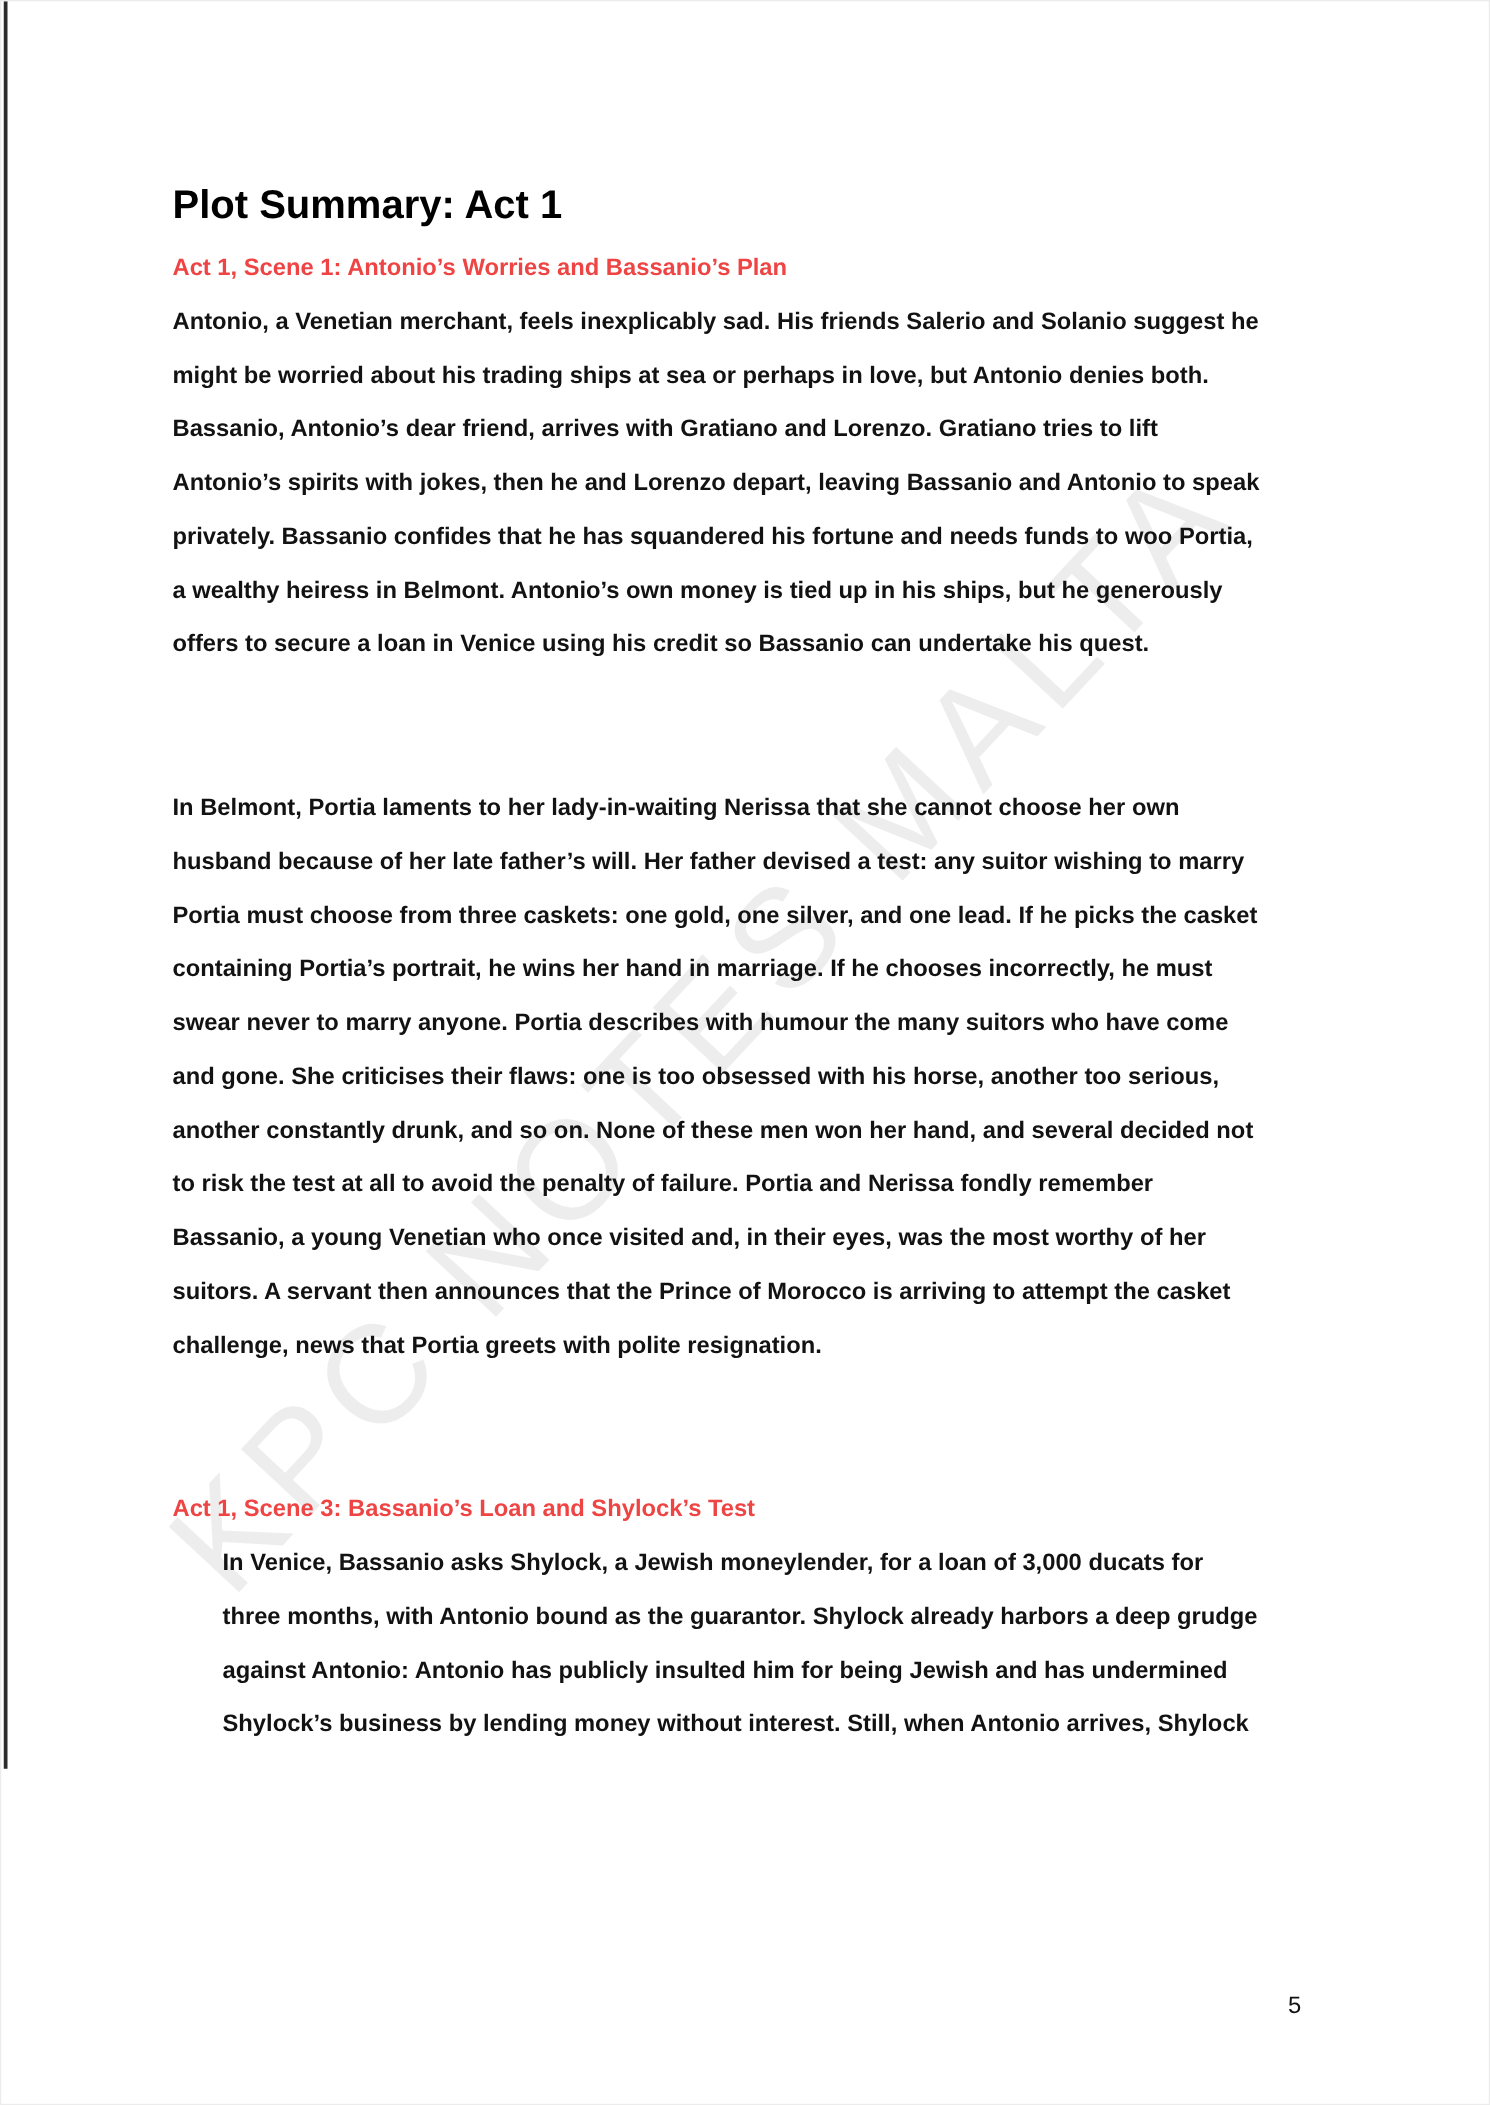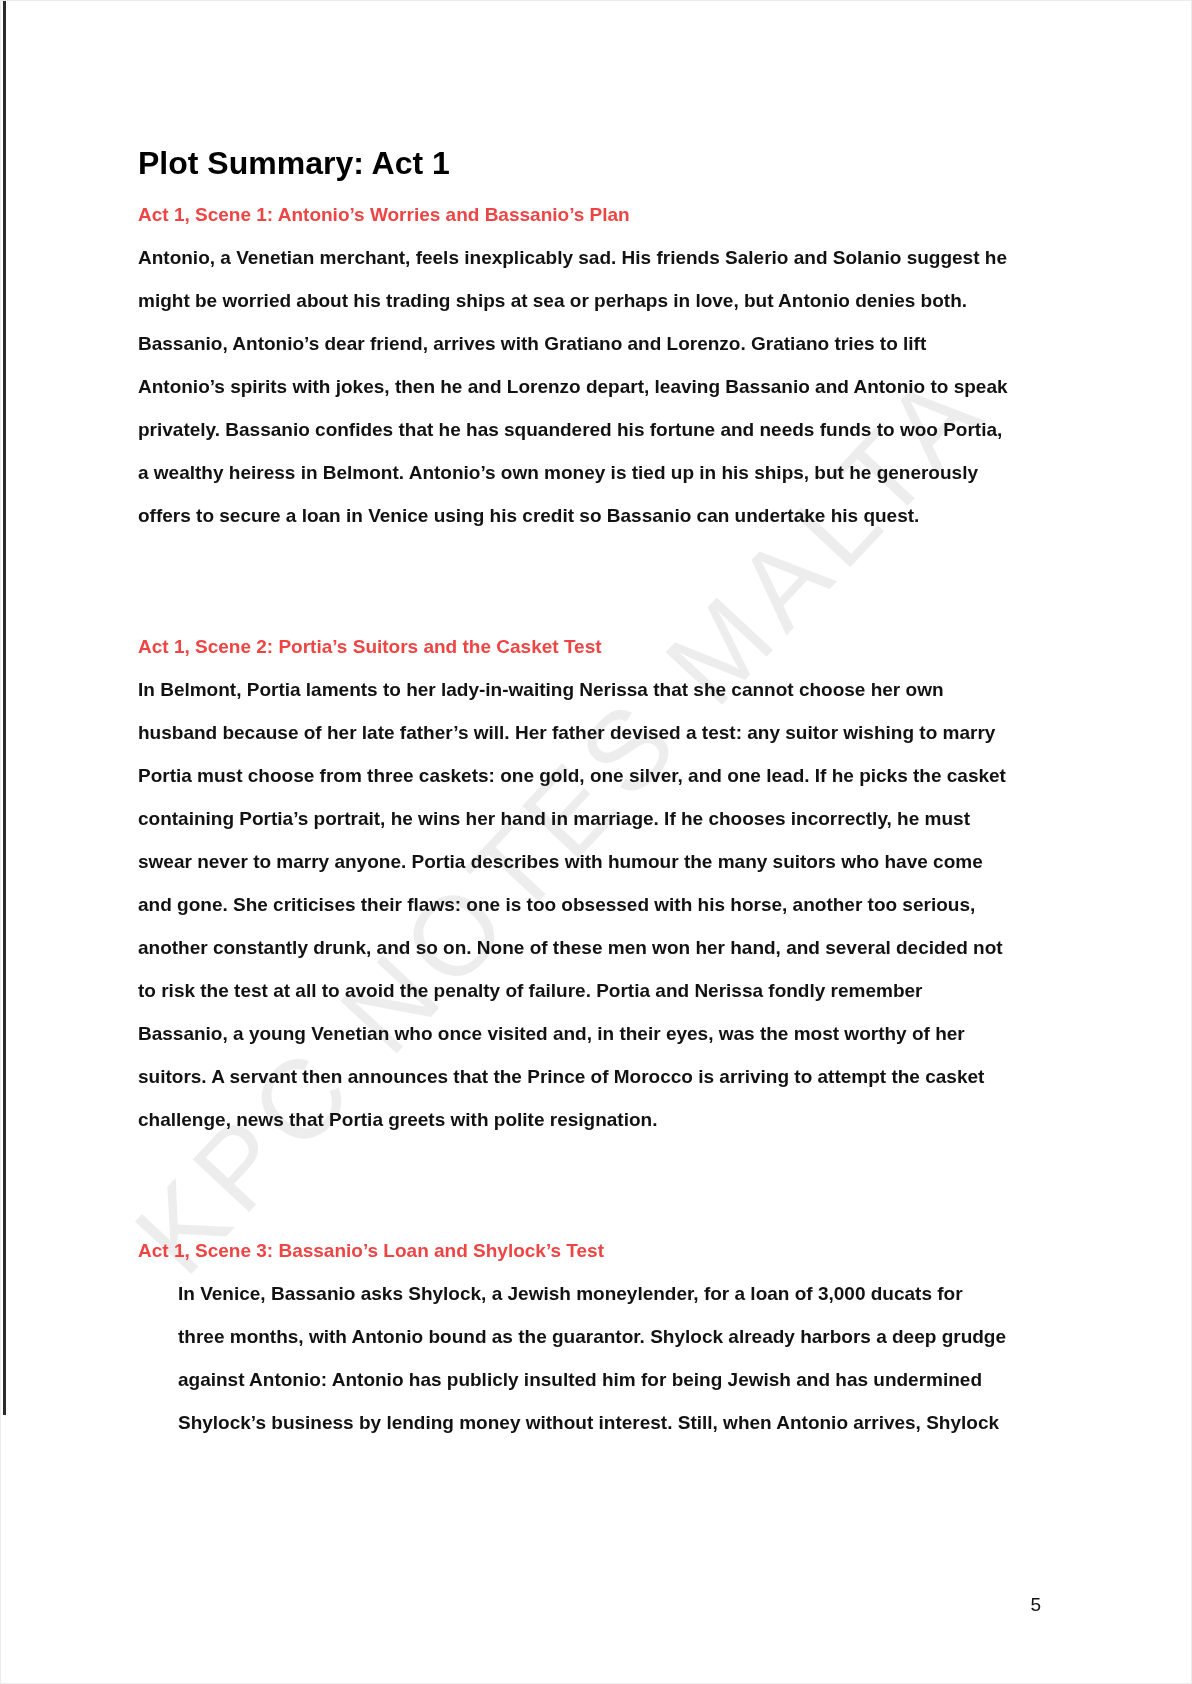--- a/index.html
+++ b/index.html
@@ -96,21 +96,20 @@
   <div class="content">
 
     <h1 class="doc-title">Plot Summary: Act 1</h1>
 
     <div class="scene">
       <h2>Act 1, Scene 1: Antonio’s Worries and Bassanio’s Plan</h2>
       <p>Antonio, a Venetian merchant, feels inexplicably sad. His friends Salerio and Solanio suggest he might be worried about his trading ships at sea or perhaps in love, but Antonio denies both. Bassanio, Antonio’s dear friend, arrives with Gratiano and Lorenzo. Gratiano tries to lift Antonio’s spirits with jokes, then he and Lorenzo depart, leaving Bassanio and Antonio to speak privately. Bassanio confides that he has squandered his fortune and needs funds to woo Portia, a wealthy heiress in Belmont. Antonio’s own money is tied up in his ships, but he generously offers to secure a loan in Venice using his credit so Bassanio can undertake his quest.</p>
     </div>
 
     <div class="scene">
-      <h2>Act 1, Scene 2: Portia’s Suitors and the Casket Test</h2>
       <p>In Belmont, Portia laments to her lady-in-waiting Nerissa that she cannot choose her own husband because of her late father’s will. Her father devised a test: any suitor wishing to marry Portia must choose from three caskets: one gold, one silver, and one lead. If he picks the casket containing Portia’s portrait, he wins her hand in marriage. If he chooses incorrectly, he must swear never to marry anyone. Portia describes with humour the many suitors who have come and gone. She criticises their flaws: one is too obsessed with his horse, another too serious, another constantly drunk, and so on. None of these men won her hand, and several decided not to risk the test at all to avoid the penalty of failure. Portia and Nerissa fondly remember Bassanio, a young Venetian who once visited and, in their eyes, was the most worthy of her suitors. A servant then announces that the Prince of Morocco is arriving to attempt the casket challenge, news that Portia greets with polite resignation.</p>
     </div>
 
     <div class="scene">
       <h2>Act 1, Scene 3: Bassanio’s Loan and Shylock’s Test</h2>
       <p>In Venice, Bassanio asks Shylock, a Jewish moneylender, for a loan of 3,000 ducats for three months, with Antonio bound as the guarantor. Shylock already harbors a deep grudge against Antonio: Antonio has publicly insulted him for being Jewish and has undermined Shylock’s business by lending money without interest. Still, when Antonio arrives, Shylock</p>
     </div>
 
   </div>
 

